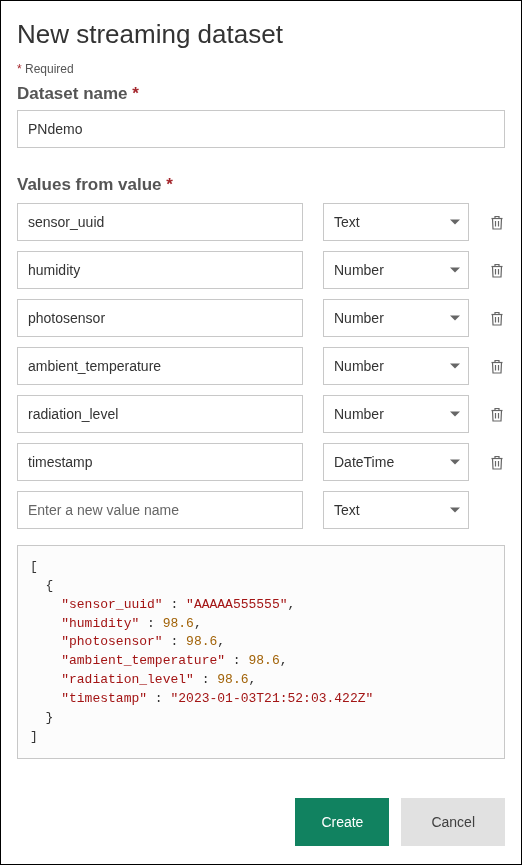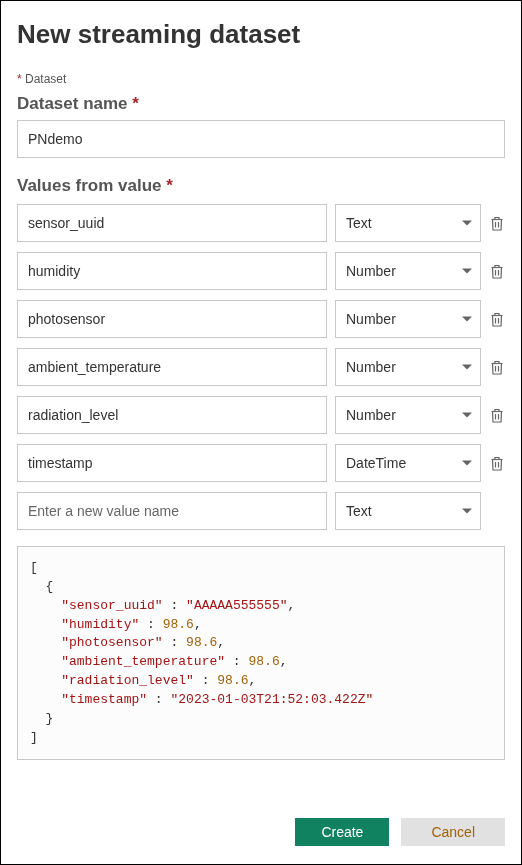--- a/index.html
+++ b/index.html
@@ -13,23 +13,23 @@
       border: 1px solid #000;
       width: 522px;
       height: 865px;
       padding: 18px 16px;
       color: #333;
       display: flex;
       flex-direction: column;
     }
     .title {
       font-size: 26px;
-      font-weight: 700;
-      color: #333;
-      margin-bottom: 22px;
+      font-weight: 400;
+      color: #333;
+      margin-bottom: 12px;
     }
     .required-note {
       font-size: 12px;
       color: #555;
       margin-bottom: 8px;
     }
     .required-note .asterisk,
     .field-label .asterisk {
       color: #a4262c;
     }
@@ -47,29 +47,29 @@
       padding: 0 10px;
       font-size: 14px;
       font-family: inherit;
       color: #333;
       outline: none;
     }
     .text-input::placeholder {
       color: #666;
     }
     .dataset-name {
-      margin-bottom: 18px;
+      margin-bottom: 27px;
     }
     .values-section {
       margin-top: 2px;
     }
     .value-row {
       display: flex;
       align-items: center;
-      gap: 8px;
+      gap: 20px;
       margin-bottom: 10px;
     }
     .value-name {
       flex: 1;
     }
     .select-input {
       appearance: none;
       -webkit-appearance: none;
       background-image: none;
       padding-right: 24px;
@@ -126,44 +126,44 @@
     .json-number { color: #a16207; }
     .json-comma { color: #333; }
     .footer {
       margin-top: auto;
       display: flex;
       justify-content: flex-end;
       gap: 12px;
       padding-top: 16px;
     }
     .btn {
-      height: 28px;
+      height: 48px;
       padding: 0 26px;
       font-size: 14px;
       font-family: inherit;
       border: none;
       cursor: pointer;
     }
     .btn-primary {
       background: #118260;
       color: #fff;
     }
     .btn-secondary {
       background: #e1e1e1;
-      color: #a16207;
+      color: #404040;
       padding: 0 30px;
     }
   </style>
 </head>
 <body>
 
 <h1 class="title">New streaming dataset</h1>
 
 <div class="required-note">
-  <span class="asterisk">*</span> <span>Dataset</span>
+  <span class="asterisk">*</span> <span>Required</span>
 </div>
 
 <div class="field-label">
   <span>Dataset name</span> <span class="asterisk">*</span>
 </div>
 <input type="text" class="text-input dataset-name" value="PNdemo" style="">
 
 <div class="field-label">
   <span>Values from value</span> <span class="asterisk">*</span>
 </div>

